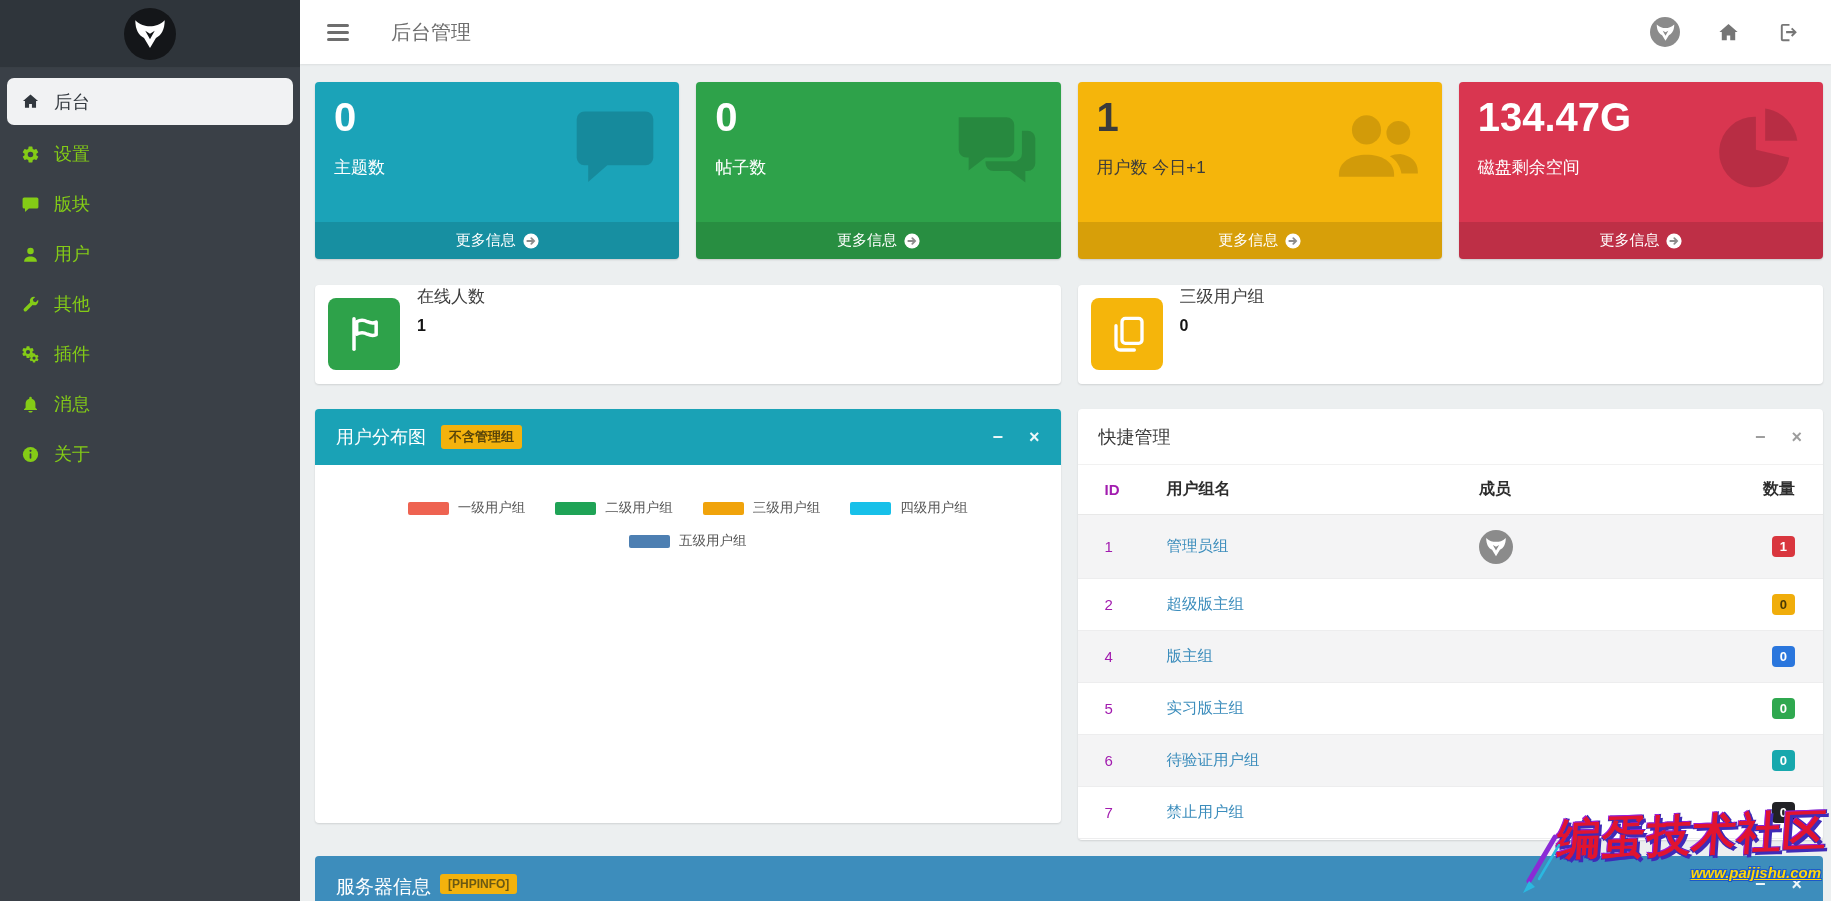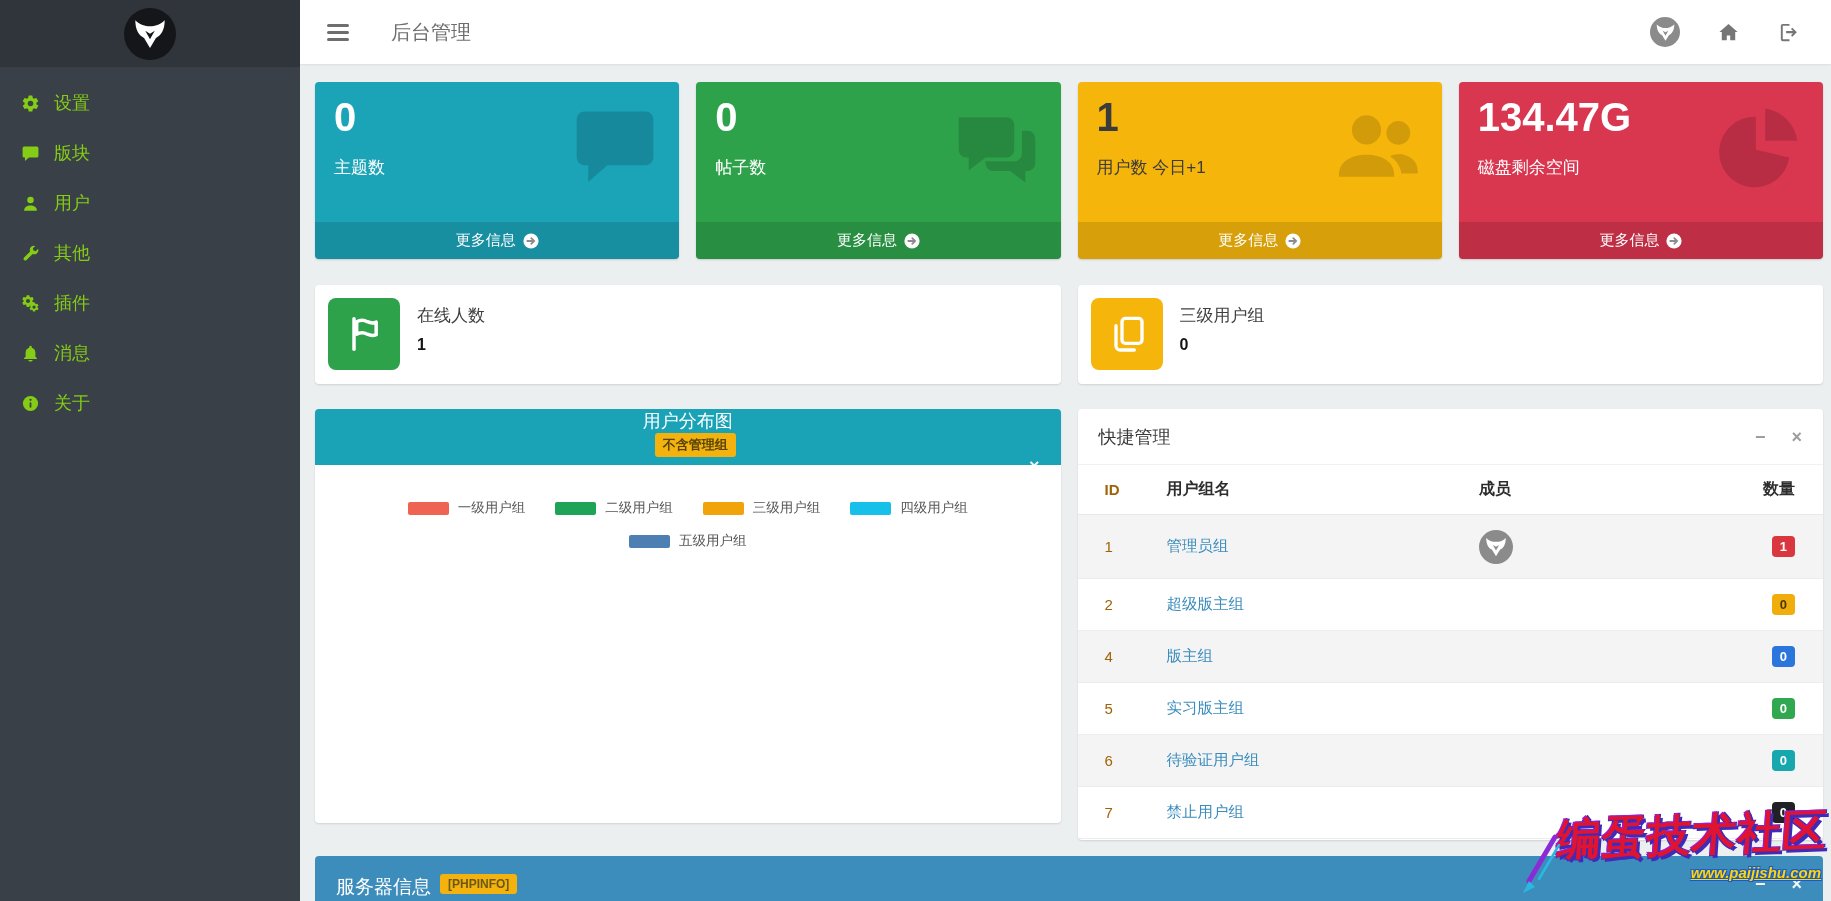--- a/index.html
+++ b/index.html
@@ -48,46 +48,46 @@
   .card-yellow .big-ic { color:rgba(0,0,0,0.14); }
   .card-red   { background:#d93650; }
 
   
   .iboxes { display:flex; gap:17px; margin-top:26px; }
   .ibox { flex:1; height:99px; background:#fff; border-radius:4px; box-shadow:0 1px 2px rgba(0,0,0,0.12); display:flex; align-items:flex-start; }
   .ibox-ic { width:72px; height:72px; border-radius:8px; margin:13px 17px 0 13px; display:flex; align-items:center; justify-content:center; color:#fff; flex:none; }
   .ibox-ic svg { width:40px; height:40px; }
   .ic-green  { background:#2ea24a; }
   .ic-yellow { background:#f5b50b; }
-  .ibox-txt { padding-top:19px; }
+  .ibox-txt { }
   .ibox-title { font-size:17px; color:#3f3f3f; }
   .ibox-val { font-size:16px; font-weight:bold; color:#141414; margin-top:9px; }
 
   
   .panels { display:flex; gap:17px; margin-top:25px; align-items:flex-start; }
   .panel { flex:1; background:#fff; border-radius:4px; box-shadow:0 1px 2px rgba(0,0,0,0.12); }
   .chart-panel { height:414px; }
-  .chart-head { height:56px; background:#1aa2b6; border-radius:4px 4px 0 0; display:flex; align-items:center; padding:0 21px; color:#fff;flex-direction:column; }
+  .chart-head { height:56px; background:#1aa2b6; border-radius:4px 4px 0 0; display:flex; align-items:center; padding:0 21px; color:#fff; }
   .chart-title { font-size:18px; }
   .badge-tag { background:#f3b20d; color:#57440a; font-size:13px; font-weight:bold; padding:3px 8px; border-radius:3px; margin-left:15px; }
   .head-ctls { margin-left:auto; display:flex; gap:26px; align-items:center; }
   .ctl { font-size:18px; font-weight:bold; cursor:pointer; line-height:1; color:rgba(255,255,255,0.92); }
   .chart-body { padding-top:34px; }
   .legend-row { display:flex; justify-content:center; gap:30px; margin-bottom:15px; }
   .lg-item { display:flex; align-items:center; gap:9px; font-size:13.5px; color:#555; cursor:pointer; }
   .sw { width:41px; height:13px; border-radius:2px; display:inline-block; }
 
   
   .quick-panel { height:431px; overflow:hidden; }
   .qp-head { height:56px; display:flex; align-items:center; padding:0 21px; border-bottom:1px solid #f1f1f1; }
   .qp-title { font-size:18px; color:#3b3b3b; }
   .qp-head .ctl { color:#9d9d9d; }
   .thead, .trow { display:flex; align-items:center; padding-left:27px; }
   .thead { height:50px; font-weight:bold; font-size:16px; color:#2d2d2d; border-bottom:1px solid #e8e8e8; }
-  .c-id { width:62px; font-size:15px; color:#a16207; }
+  .c-id { width:62px; font-size:15px; color:#a21caf; }
   .c-group { flex:1; }
   .c-group a { color:#3c8dbc; font-size:15.5px; text-decoration:none; cursor:pointer; }
   .c-member { width:222px; display:flex; align-items:center; }
   .c-count { width:122px; text-align:right; padding-right:28px; }
   .trow { height:52px; border-bottom:1px solid #ededee; }
   .trow.first { height:64px; }
   .trow.stripe { background:#f4f4f5; }
   .avatar { width:34px; height:34px; border-radius:50%; background:#8b8b8b; color:#8b8b8b; display:flex; align-items:center; justify-content:center; cursor:pointer; }
   .avatar svg { width:28px; height:28px; }
   .badge { display:inline-block; padding:4px 8px; font-size:13px; font-weight:bold; color:#fff; border-radius:4px; line-height:1; min-width:10px; text-align:center; }
@@ -187,20 +187,26 @@
 
 <div class="sidebar">
   <div class="logo-strip">
     <div class="logo-circle">
       <svg class="ic">
           <use href="#i-face"></use>
         </svg>
     </div>
   </div>
   <div class="menu">
+    <div class="side-item active">
+      <svg class="ic">
+          <use href="#i-home"></use>
+        </svg>
+      <span>后台</span>
+    </div>
     <div class="side-item">
       <svg class="ic">
           <use href="#i-gear"></use>
         </svg>
       <span>设置</span>
     </div>
     <div class="side-item">
       <svg class="ic">
           <use href="#i-comment"></use>
         </svg>

